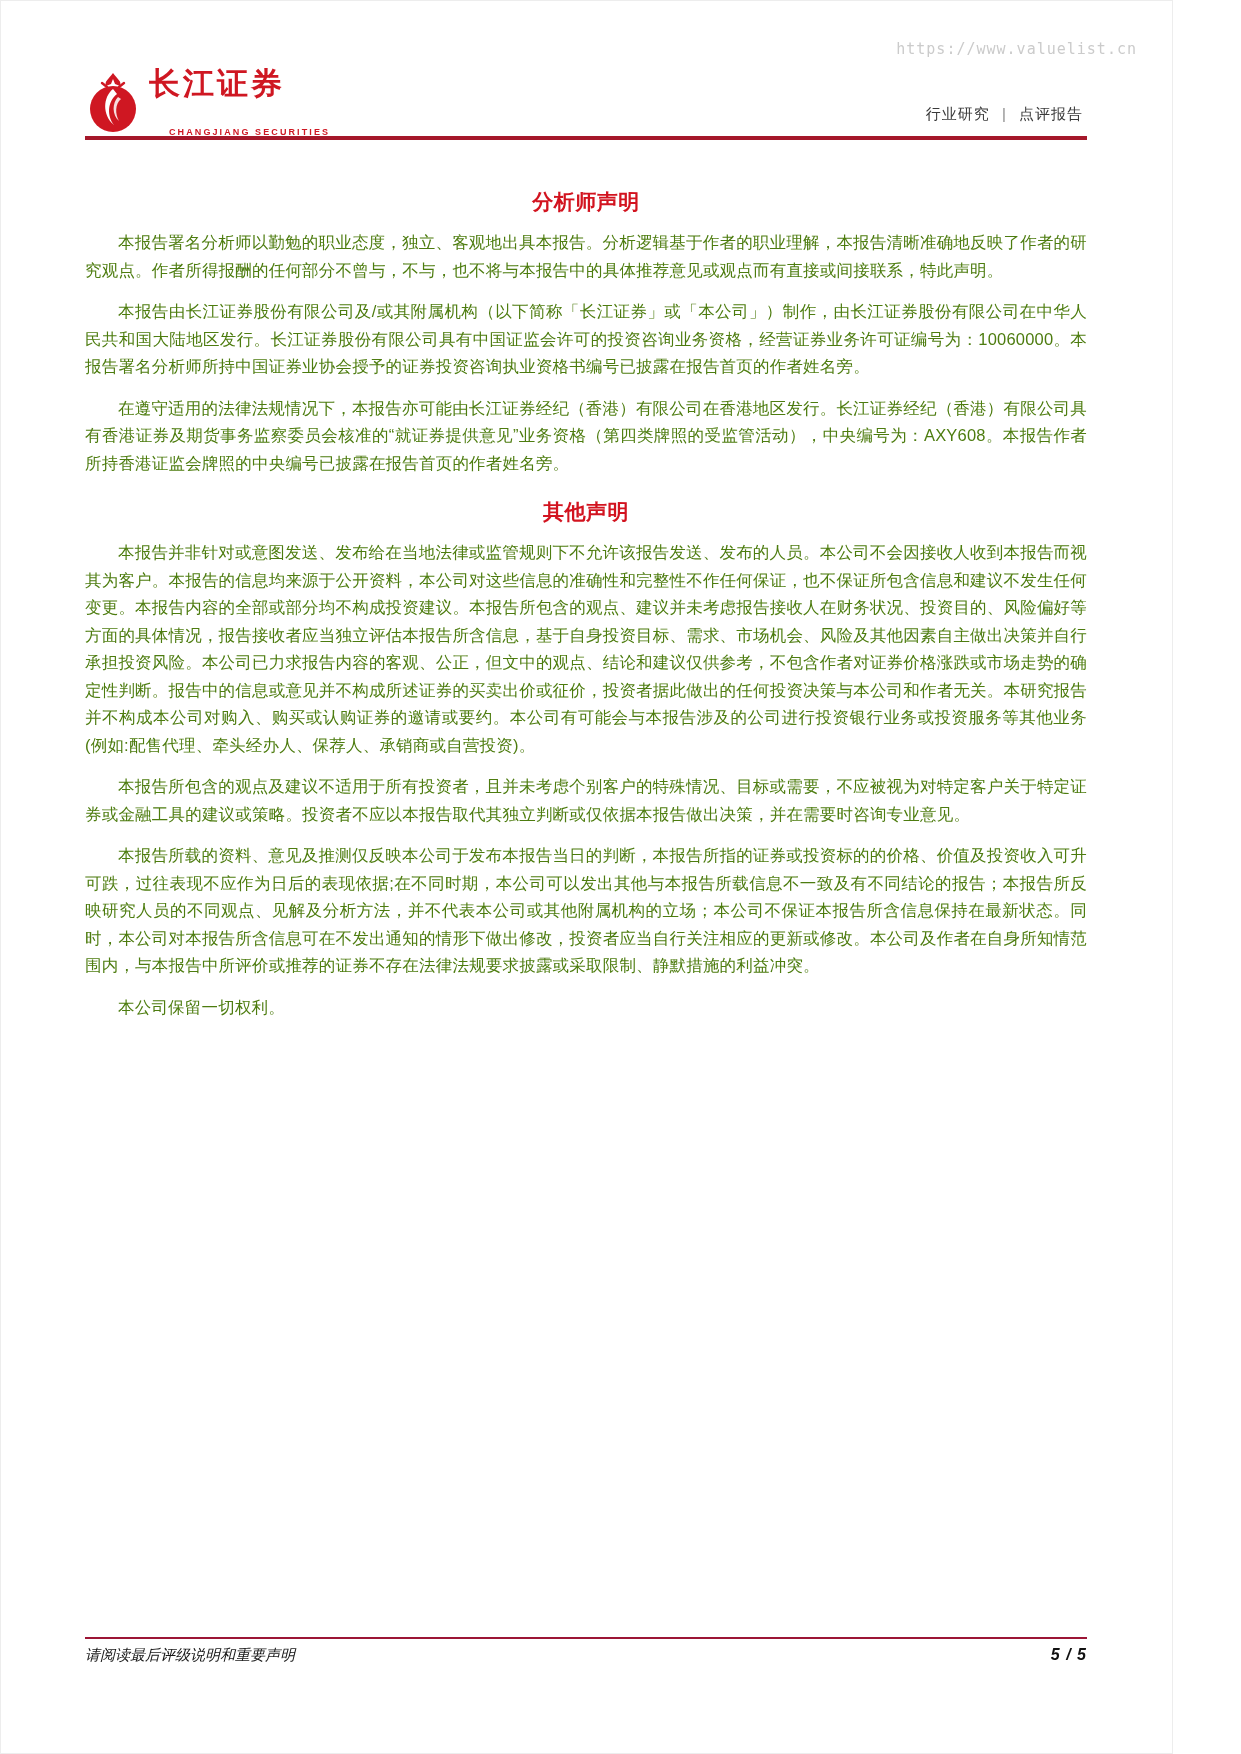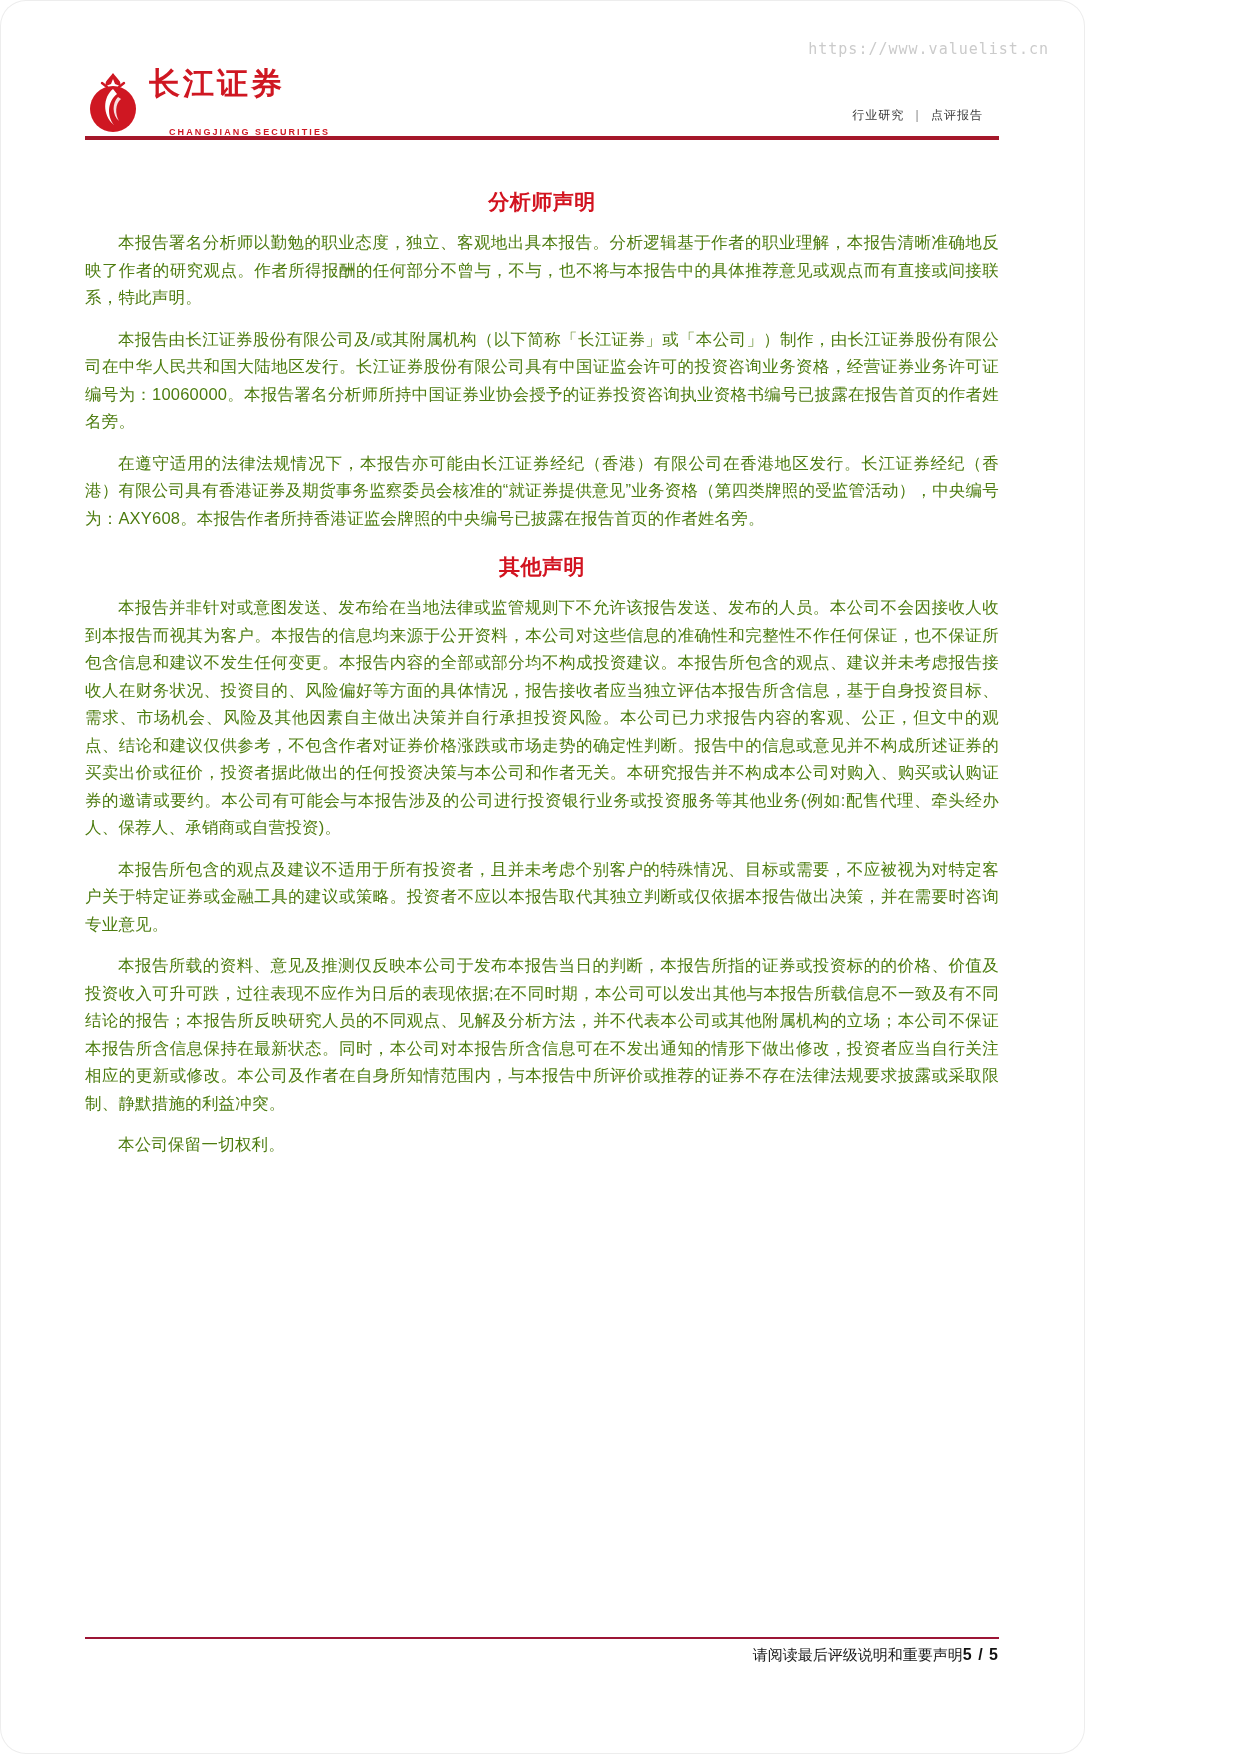--- a/index.html
+++ b/index.html
@@ -1,24 +1,23 @@
 <!DOCTYPE html>
 <html><head>
 <meta charset="utf-8">
 <style>
   html, body { margin: 0; padding: 0; background: #ffffff; }
   .page {
     position: relative;
-    width: 1085px;
+    width: 1173px;
     height: 1754px;
     background: #ffffff;
     font-family: "Liberation Sans", sans-serif;
     overflow: hidden;
     box-shadow: inset 0 0 0 1px #ededed;
-    border-radius: 26px;
   }
   .watermark {
     position: absolute;
     top: 40px;
     right: 36px;
     font-family: "DejaVu Sans Mono", monospace;
     font-size: 15px;
     letter-spacing: 1px;
     color: #cbcbcb;
     white-space: nowrap;
@@ -42,23 +41,23 @@
   .brand-en {
     color: #cf1722;
     font-size: 9px;
     font-weight: bold;
     letter-spacing: 2.1px;
     margin-top: 5px;
     padding-left: 20px;
   }
   .header-meta {
     position: absolute;
-    right: 16px;
+    right: 4px;
     bottom: 12px;
-    font-size: 12px;
+    font-size: 15px;
     color: #3a3a3a;
     letter-spacing: 1px;
     white-space: nowrap;
     text-align: center;
   }
   .header-meta .sep { color: #8a8a8a; margin: 0 7px; }
   .header-rule {
     position: absolute;
     top: 136px;
     left: 85px;
@@ -97,22 +96,23 @@
     right: 86px;
     height: 2px;
     background: #9c1535;
   }
   .footer-bar {
     position: absolute;
     top: 1646px;
     left: 85px;
     right: 86px;
     display: flex;
-    justify-content: flex-end;
+    justify-content: space-between;
     align-items: baseline;
+    font-style: italic;
   }
   .footer-note { font-size: 15px; color: #161616; }
   .footer-page { font-size: 16px; font-weight: bold; color: #111111; letter-spacing: 1px; }
 </style>
 </head>
 <body>
 
 <div class="page">
 
   <div class="watermark">https://www.valuelist.cn</div>

